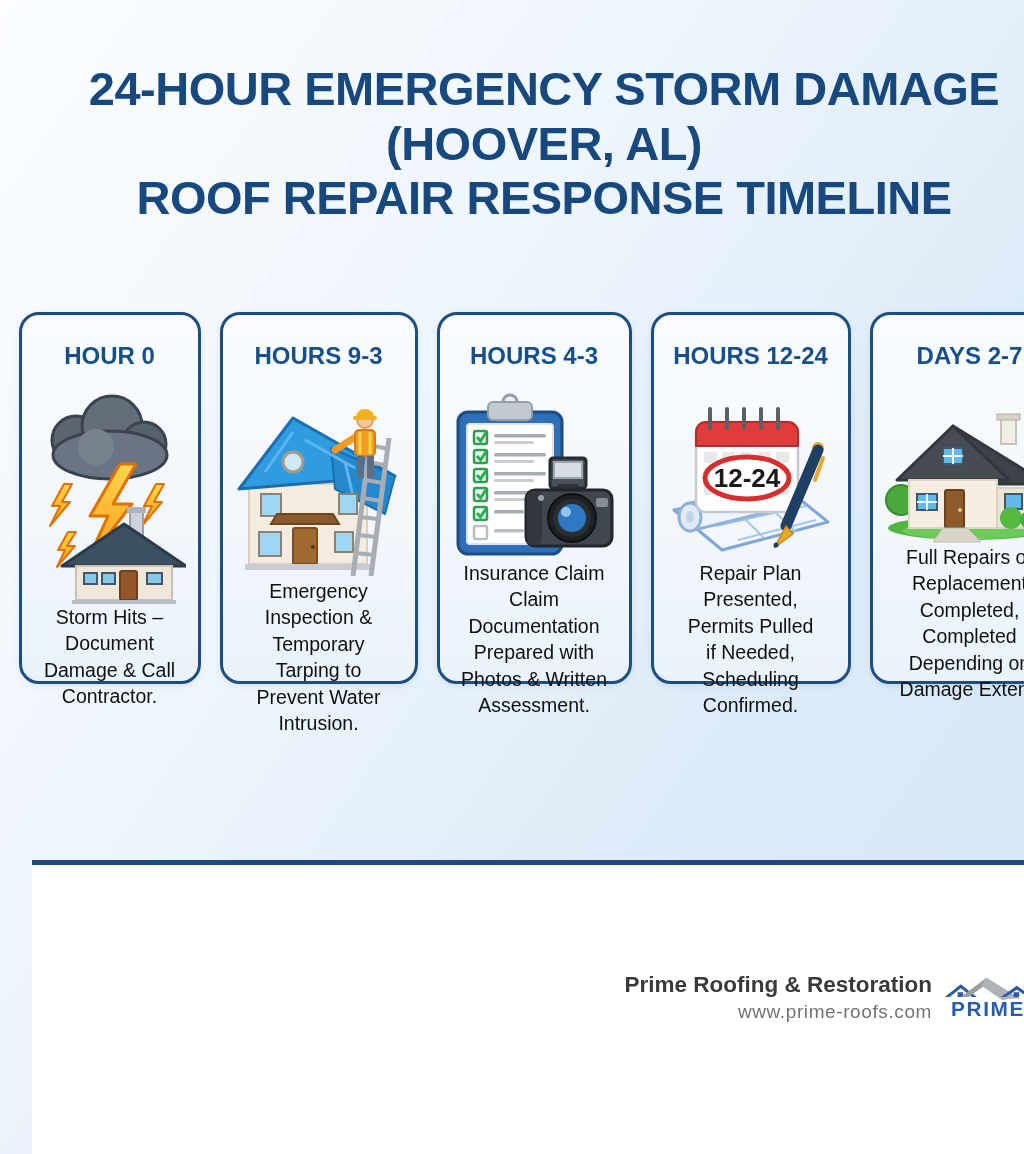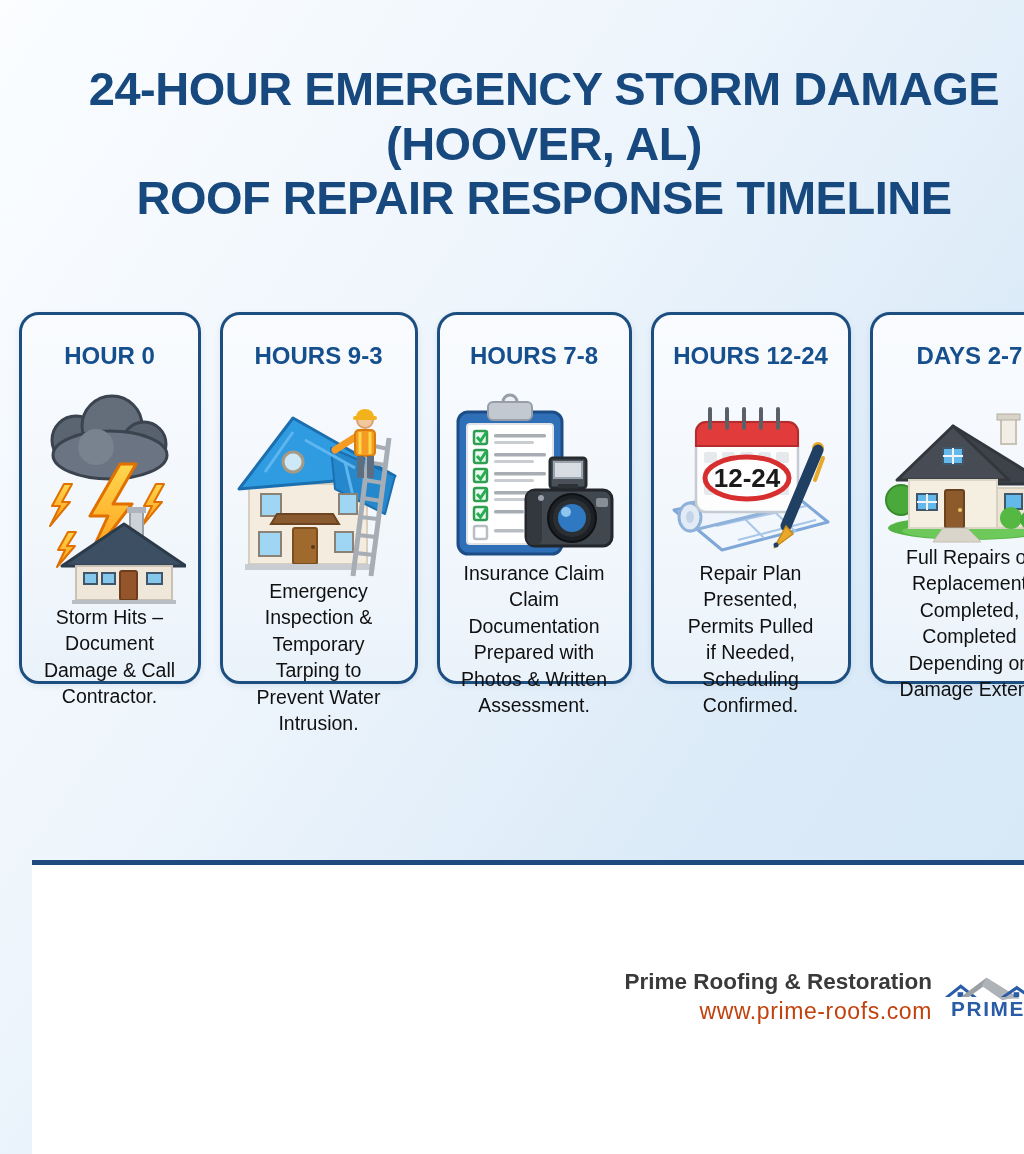--- a/index.html
+++ b/index.html
@@ -68,21 +68,21 @@
     background:#ffffff;
     flex:1;
     display:flex;
     justify-content:flex-end;
     align-items:center;
     gap:8px;
     padding:0 20px 24px 0;
   }
   .footer-text { text-align:right; }
   .company { font-size:22.5px; font-weight:bold; color:#3a3a3a; }
-  .website { font-size:23px; color:#c2410c; margin-top:3px; letter-spacing:0.6px; }
+  .website { font-size:19px; color:#737373; margin-top:3px; letter-spacing:0.6px; }
   .logo { display:flex; flex-direction:column; align-items:flex-end; }
 </style>
 </head>
 <body>
 
 <div class="page">
 
   <h1 class="title">
     <div>24-HOUR EMERGENCY STORM DAMAGE</div>
     <div>(HOOVER, AL)</div>
@@ -171,21 +171,21 @@
       </div>
       <p class="card-desc">Emergency
 Inspection &amp;
 Temporary
 Tarping to
 Prevent Water
 Intrusion.</p>
     </div>
 
     <div class="card">
-      <span class="card-label">HOURS 7-8</span>
+      <span class="card-label">HOURS 4-3</span>
       <div class="icon-wrap">
         <svg width="165" height="168" viewBox="0 0 165 168">
           <circle cx="58" cy="10" r="7" fill="#eef1f4" stroke="#979ea8" stroke-width="3"></circle>
           <rect x="6" y="20" width="104" height="142" rx="10" fill="#2e6fb7" stroke="#1c4c86" stroke-width="3"></rect>
           <rect x="15" y="32" width="86" height="120" rx="3" fill="#ffffff" stroke="#dfe3e8" stroke-width="2"></rect>
           <rect x="36" y="10" width="44" height="18" rx="5" fill="#c3c9d1" stroke="#979ea8" stroke-width="2"></rect>
           <g>
             <rect x="22" y="39" width="13" height="13" rx="2" fill="#eafaf0" stroke="#2f9e52" stroke-width="2.5"></rect>
             <path d="M25 45 l3.5 4 l6 -9" stroke="#27ae52" stroke-width="3" fill="none"></path>
             <rect x="42" y="42" width="52" height="3.5" rx="1.5" fill="#a8adb4"></rect>

